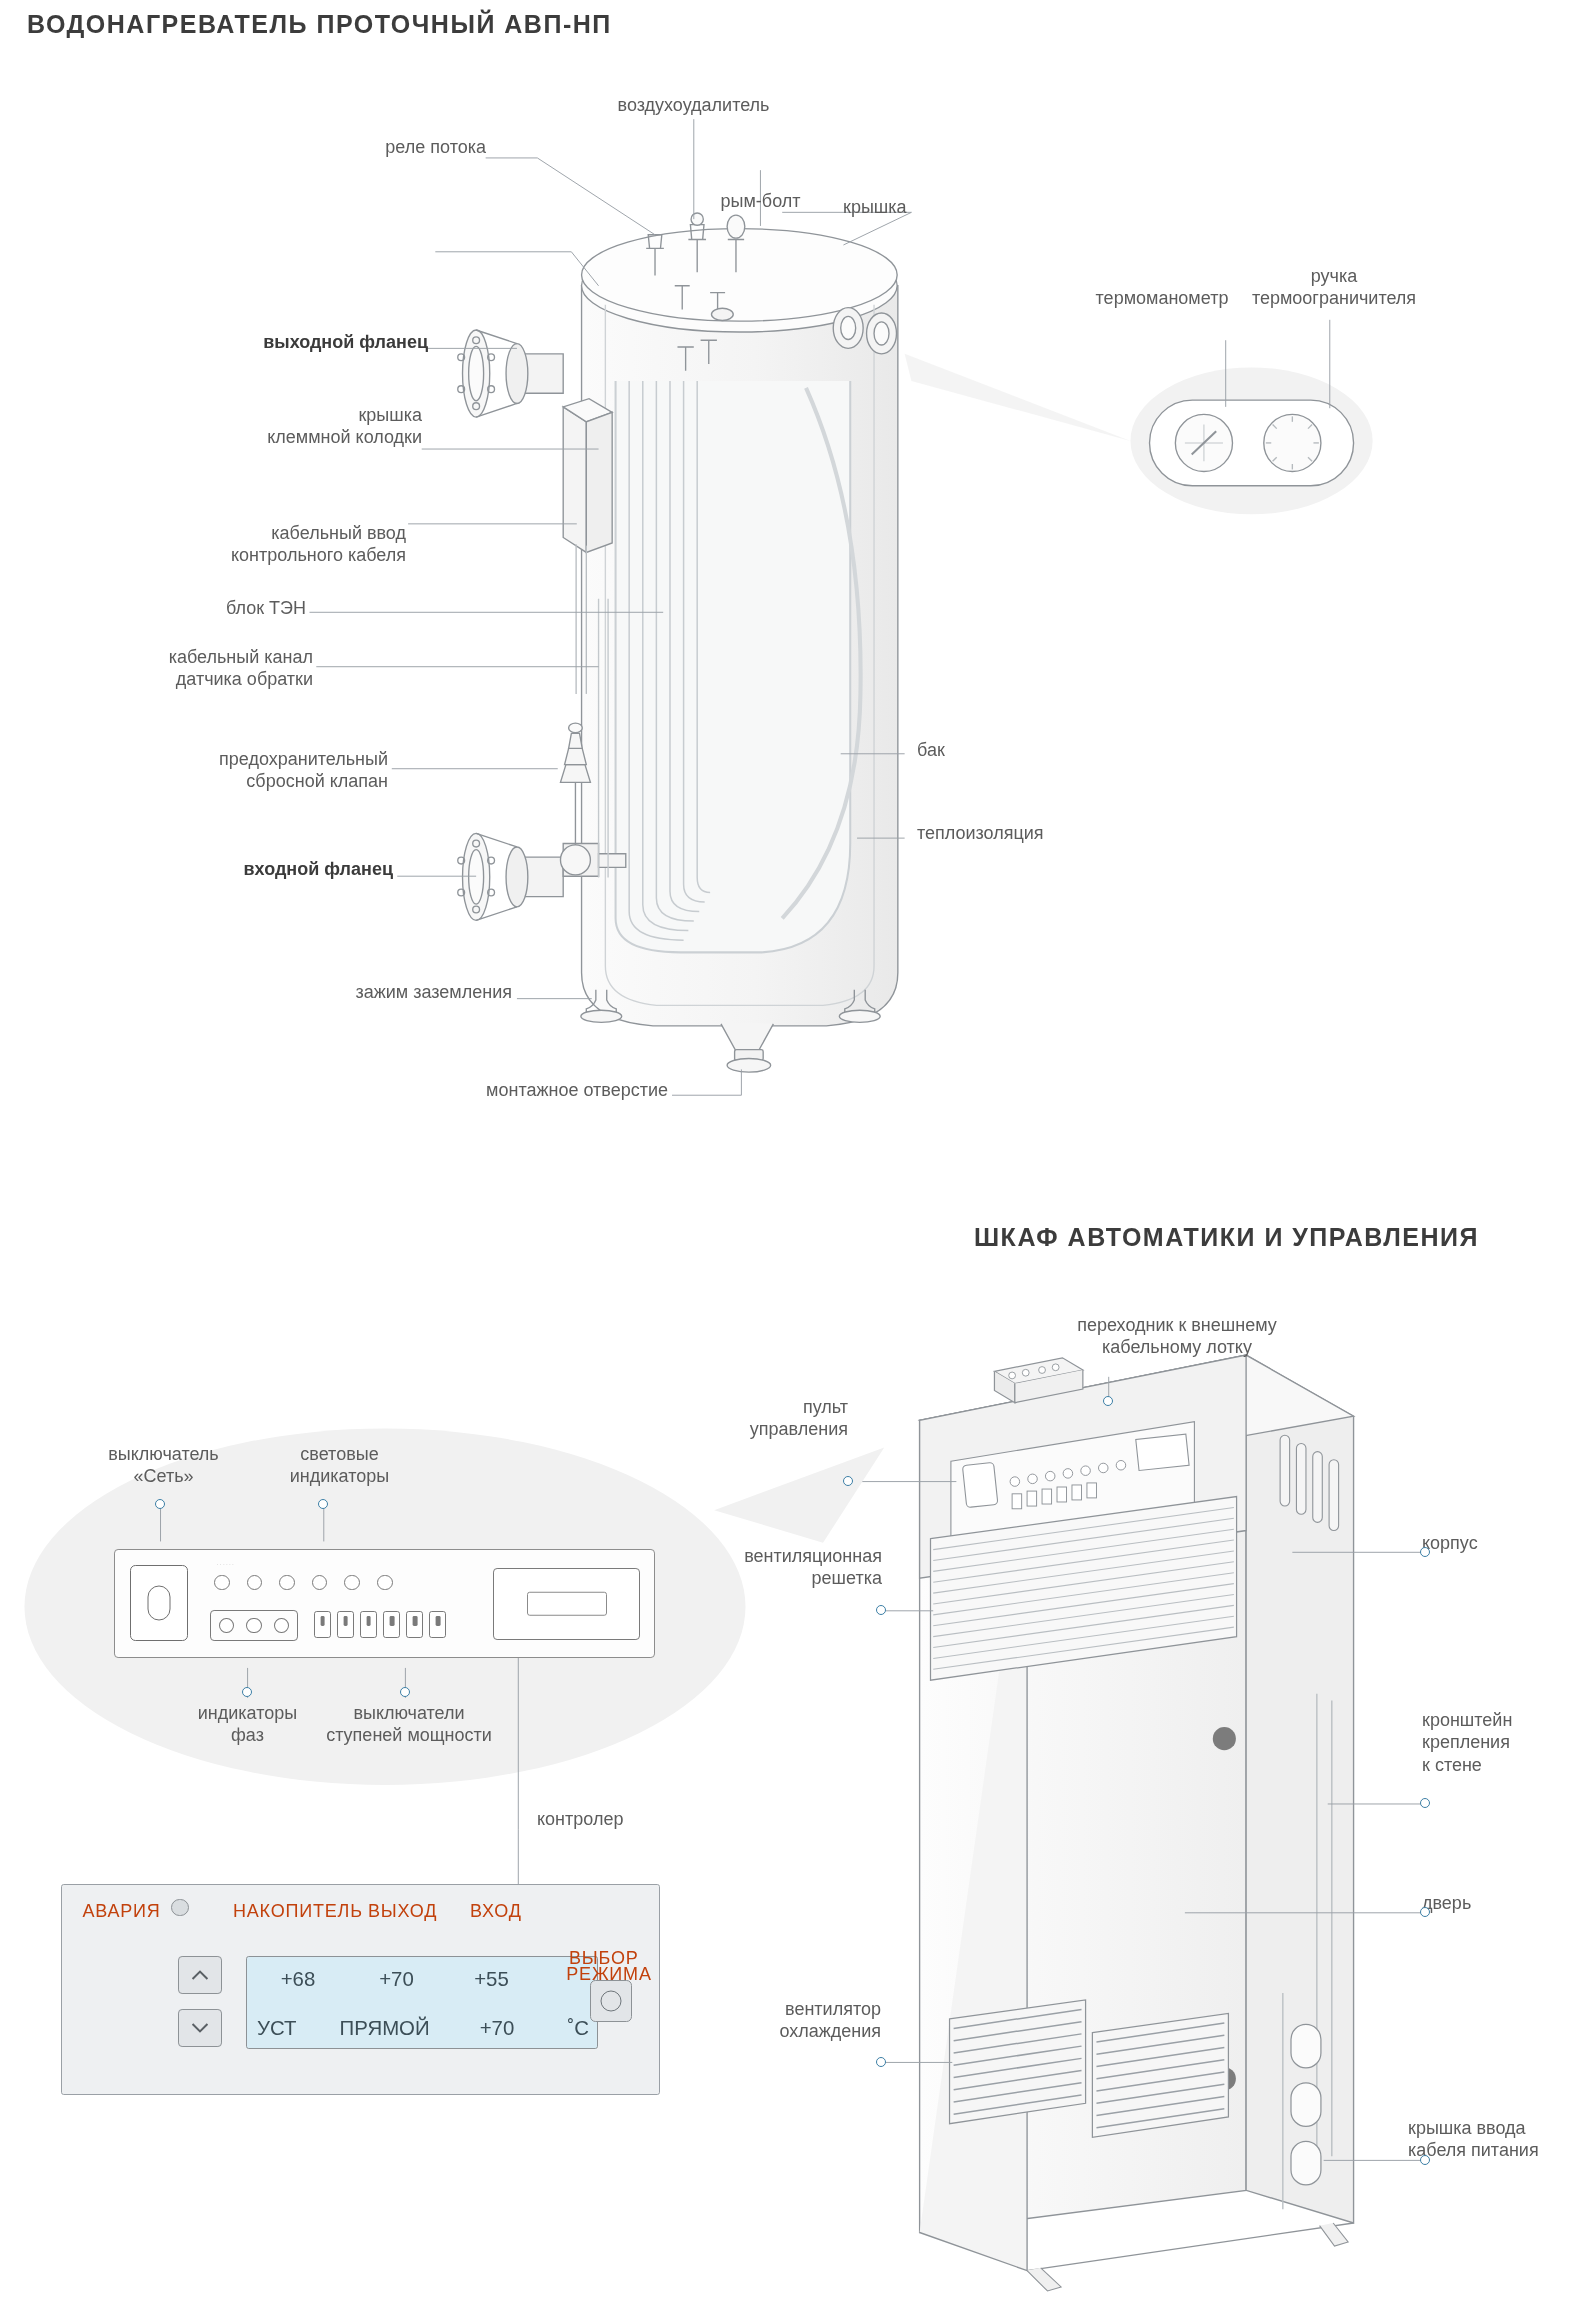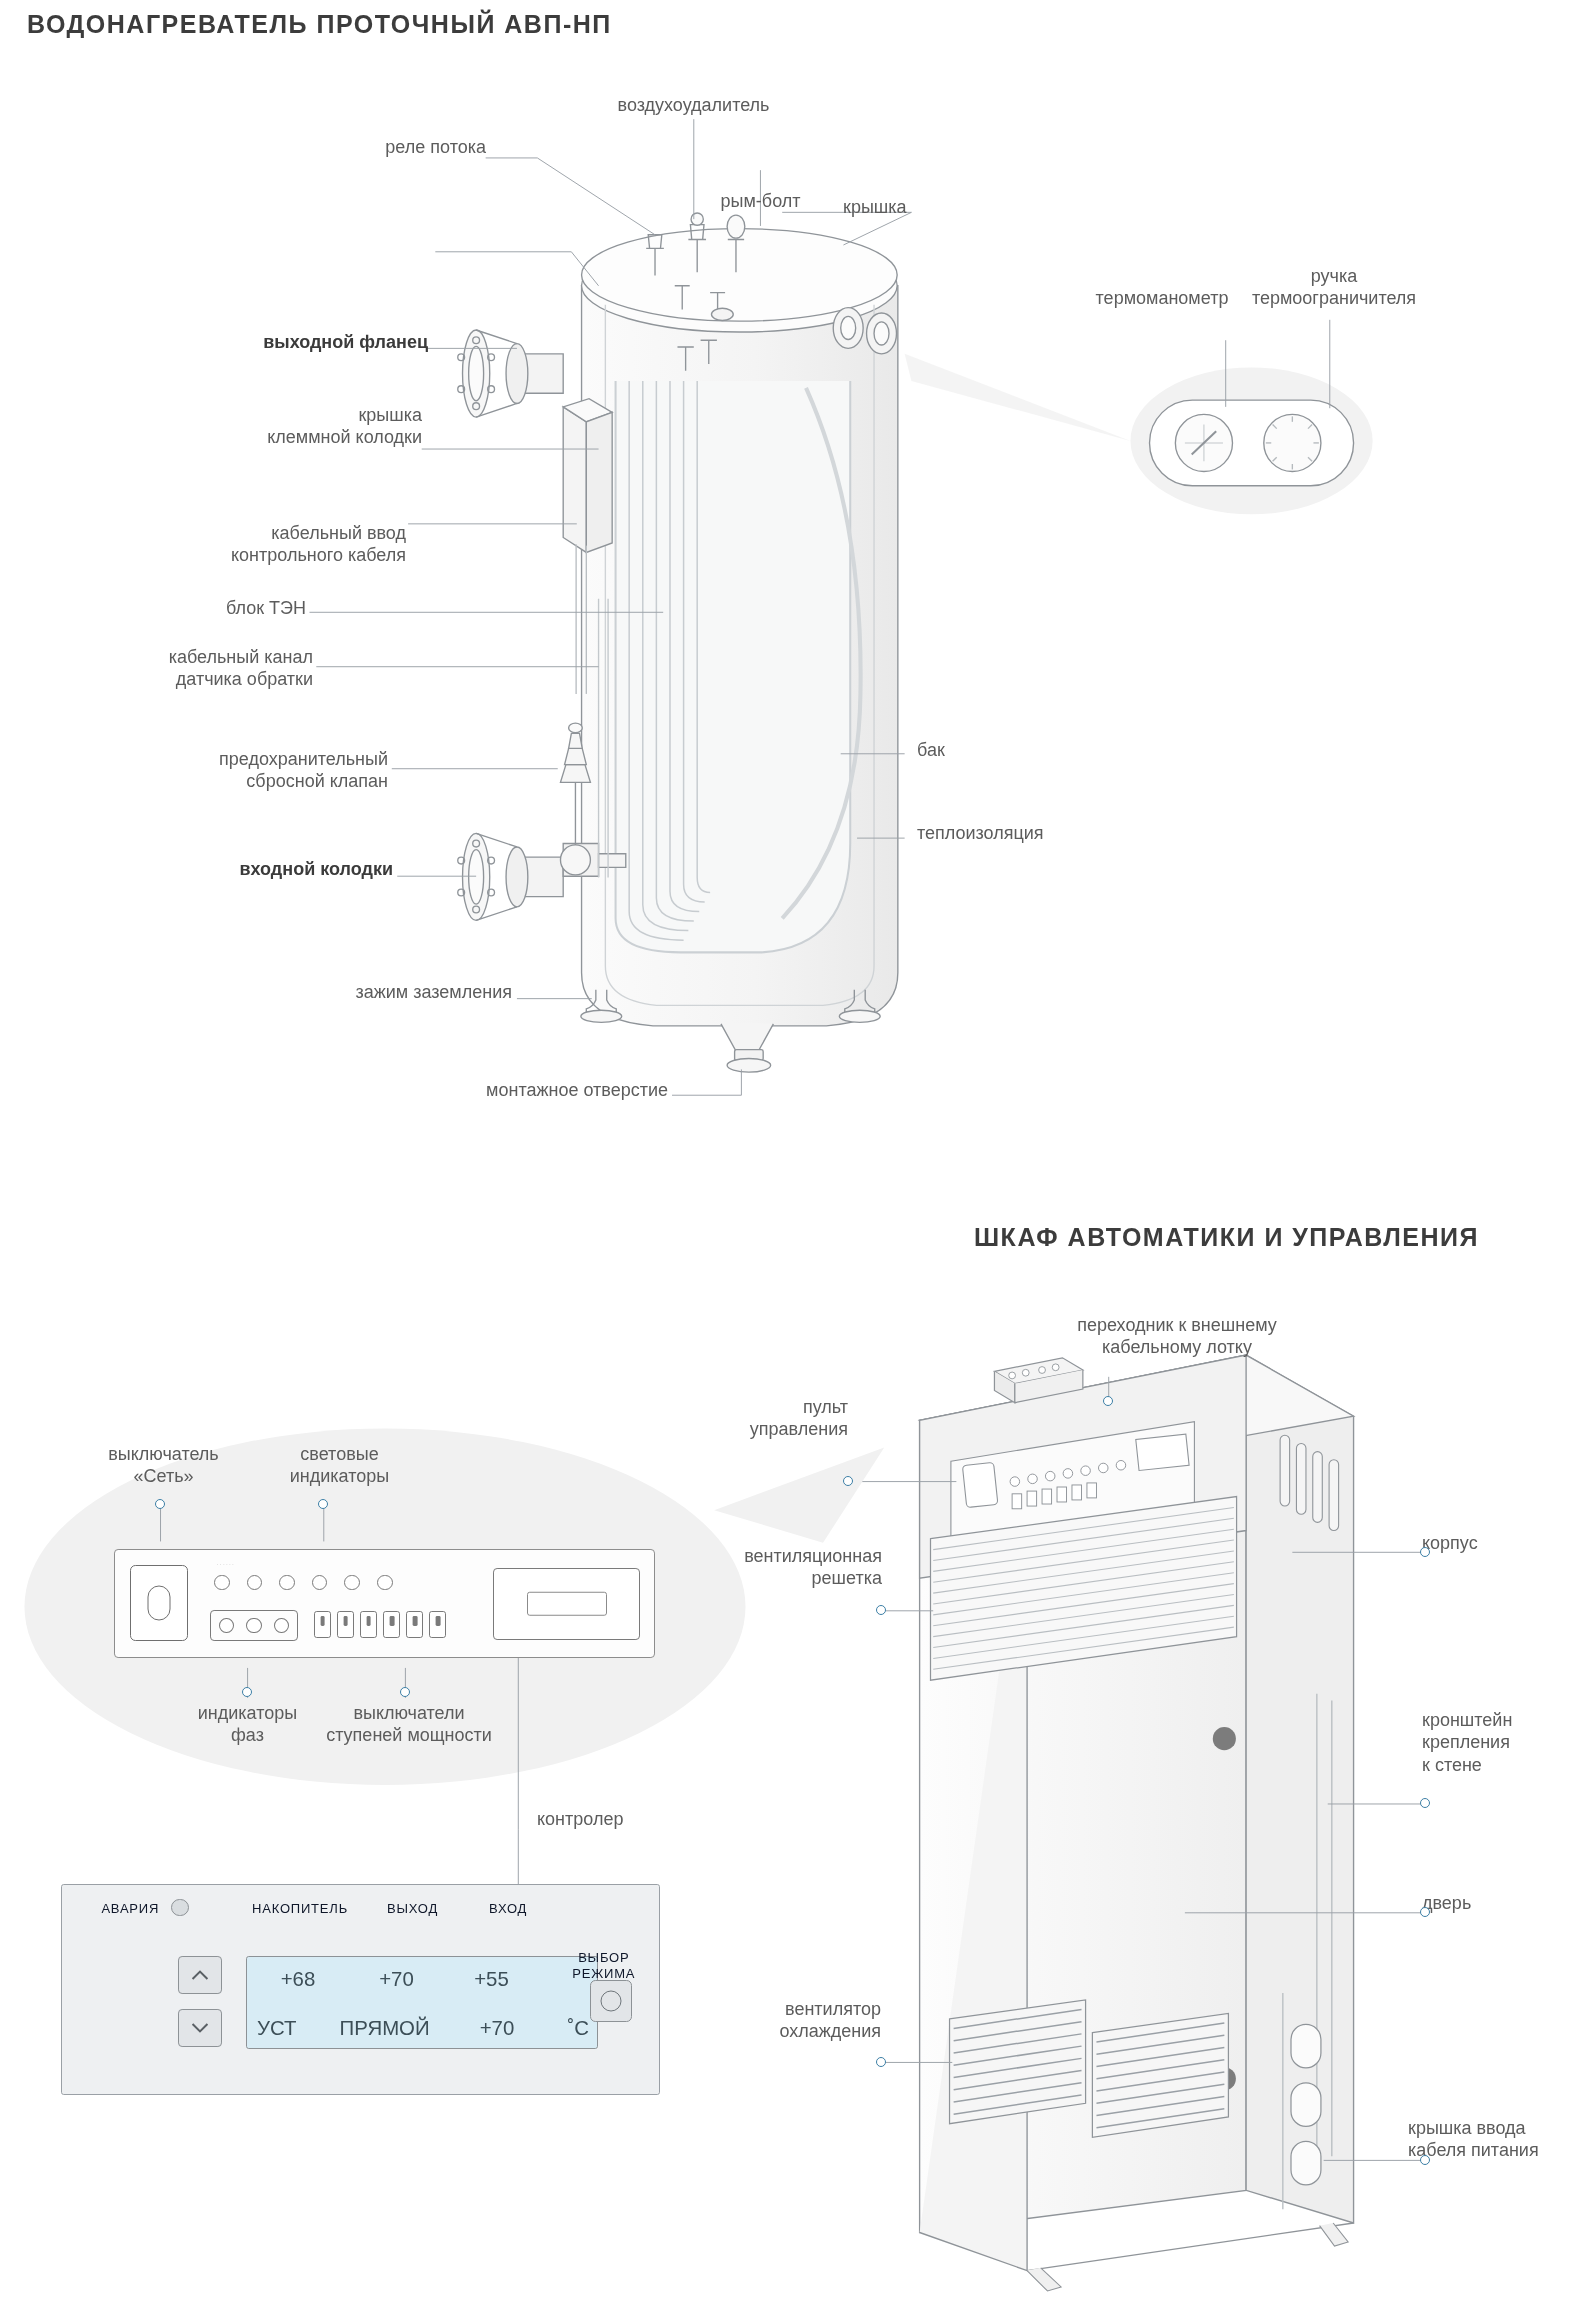--- a/index.html
+++ b/index.html
@@ -149,24 +149,23 @@
   #controller {
     position: absolute;
     left: 61px; top: 1884px;
     width: 599px; height: 211px;
     background: #eef0f2;
     border: 1.4px solid #9aa0a6;
     border-radius: 2.7px;
   }
   .ctl-lbl {
     position: absolute;
-    font-size: 13px;
+    font-size: 18px;
     letter-spacing: 0.8px;
-    color: #0f172a;
-    margin-left: 19px;
+    color: #c2410c;
   }
   .ctl-led {
     position: absolute;
     width: 17.7px; height: 17.7px;
     border-radius: 50%;
     background: #d9dde0;
     border: 1.4px solid #8d9296;
   }
   .ctl-btn {
     position: absolute;
@@ -492,21 +491,21 @@
   <div class="lbl bold r" style="left:136px; top:331px; width:292px;">выходной фланец</div>
   <div class="lbl r" style="left:109px; top:404px; width:313px;">крышка
 клеммной колодки</div>
   <div class="lbl r" style="left:82px; top:502px; width:324px;margin-top:20px;">кабельный ввод
 контрольного кабеля</div>
   <div class="lbl r" style="left:82px; top:597px; width:224px;">блок ТЭН</div>
   <div class="lbl r" style="left:75px; top:646px; width:238px;">кабельный канал
 датчика обратки</div>
   <div class="lbl r" style="left:102px; top:748px; width:286px;">предохранительный
 сбросной клапан</div>
-  <div class="lbl bold r" style="left:136px; top:858px; width:257px;">входной колодки</div>
+  <div class="lbl bold r" style="left:136px; top:858px; width:257px;">входной фланец</div>
   <div class="lbl r" style="left:224px; top:981px; width:288px;">зажим заземления</div>
   <div class="lbl r" style="left:340px; top:1079px; width:328px;">монтажное отверстие</div>
   <div class="lbl" style="left:917px; top:739px;">бак</div>
   <div class="lbl" style="left:917px; top:822px;">теплоизоляция</div>
   <div class="lbl c" style="left:1053px; top:287px; width:218px;">термоманометр</div>
   <div class="lbl c" style="left:1232px; top:265px; width:204px;">ручка
 термоограничителя</div>
 
   <div class="lbl c" style="left:82px; top:1443px; width:163px;">выключатель
 «Сеть»</div>

